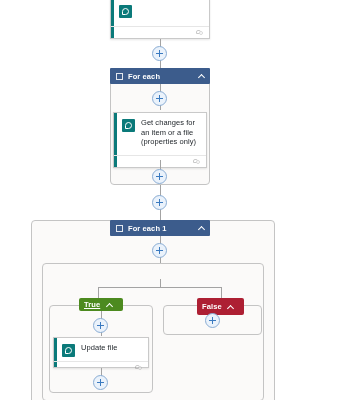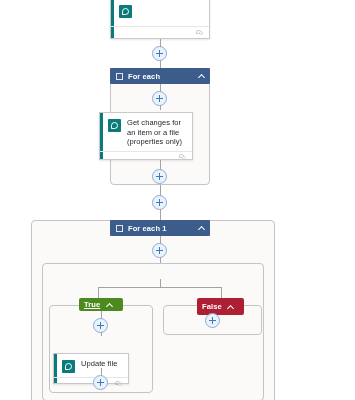--- a/index.html
+++ b/index.html
@@ -241,21 +241,21 @@
   <div class="scope" style="left:110px; top:68px; width:100px; height:117px;"></div>
   <div class="scope-header" style="left:110px; top:68px; width:100px; height:16px; background:#3c5c8c;">
     <span class="hdr-icon"></span>
     <span class="hdr-label">For each</span>
     <span class="chev"></span>
   </div>
 
   <div class="vline" style="left:159.5px; top:84px; height:26px;"></div>
   <div class="plus" style="left:152px; top:91px;"></div>
 
-  <div class="card" style="left:99px; top:112px; width:94px; height:48px;">
+  <div class="card" style="left:113px; top:112px; width:94px; height:56px;">
     <div class="card-accent"></div>
     <div class="card-body">
       <span class="conn-icon"></span>
       <span class="card-title">Get changes for an item or a file (properties only)</span>
     </div>
     <div class="card-footer">
       <span class="footer-glyph"></span>
     </div>
   </div>
 
@@ -284,21 +284,21 @@
 
   <div class="branch-box" style="left:49px; top:305px; width:104px; height:88px;"></div>
   <div class="branch-pill" style="left:79px; top:298px; width:44px; height:13px; background:#4c8a1f;text-decoration:underline;">
     <span class="pill-label">True</span>
     <span class="chev"></span>
   </div>
 
   <div class="vline" style="left:100.5px; top:311px; height:25px;"></div>
   <div class="plus" style="left:93px; top:318px;"></div>
 
-  <div class="card" style="left:53px; top:337px; width:76px; height:31px;margin-top:16px;">
+  <div class="card" style="left:53px; top:337px; width:96px; height:31px;">
     <div class="card-accent"></div>
     <div class="card-body">
       <span class="conn-icon"></span>
       <span class="card-title">Update file</span>
     </div>
     <div class="card-footer">
       <span class="footer-glyph"></span>
     </div>
   </div>
 

